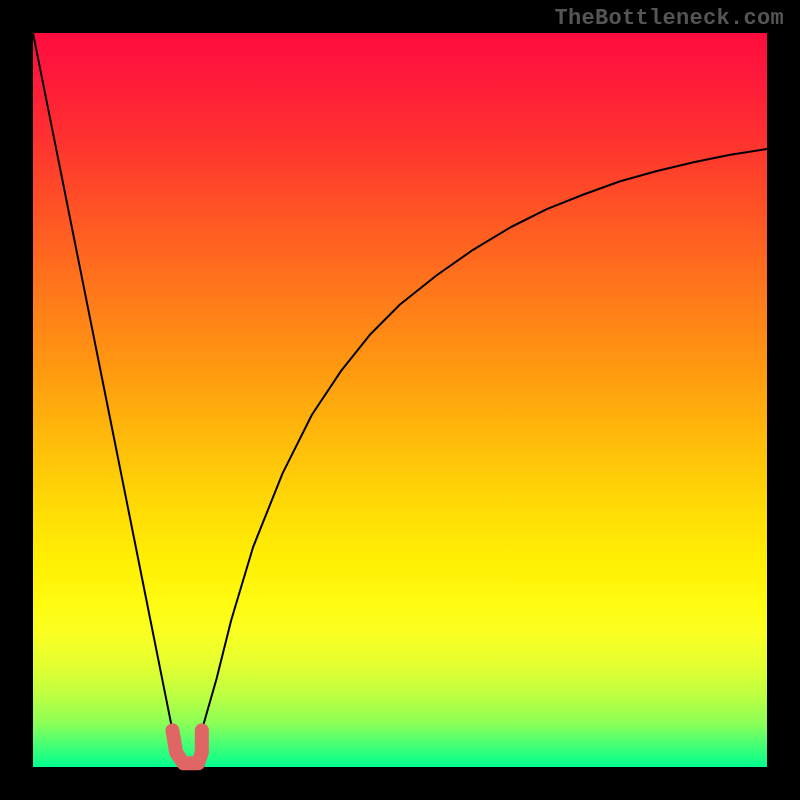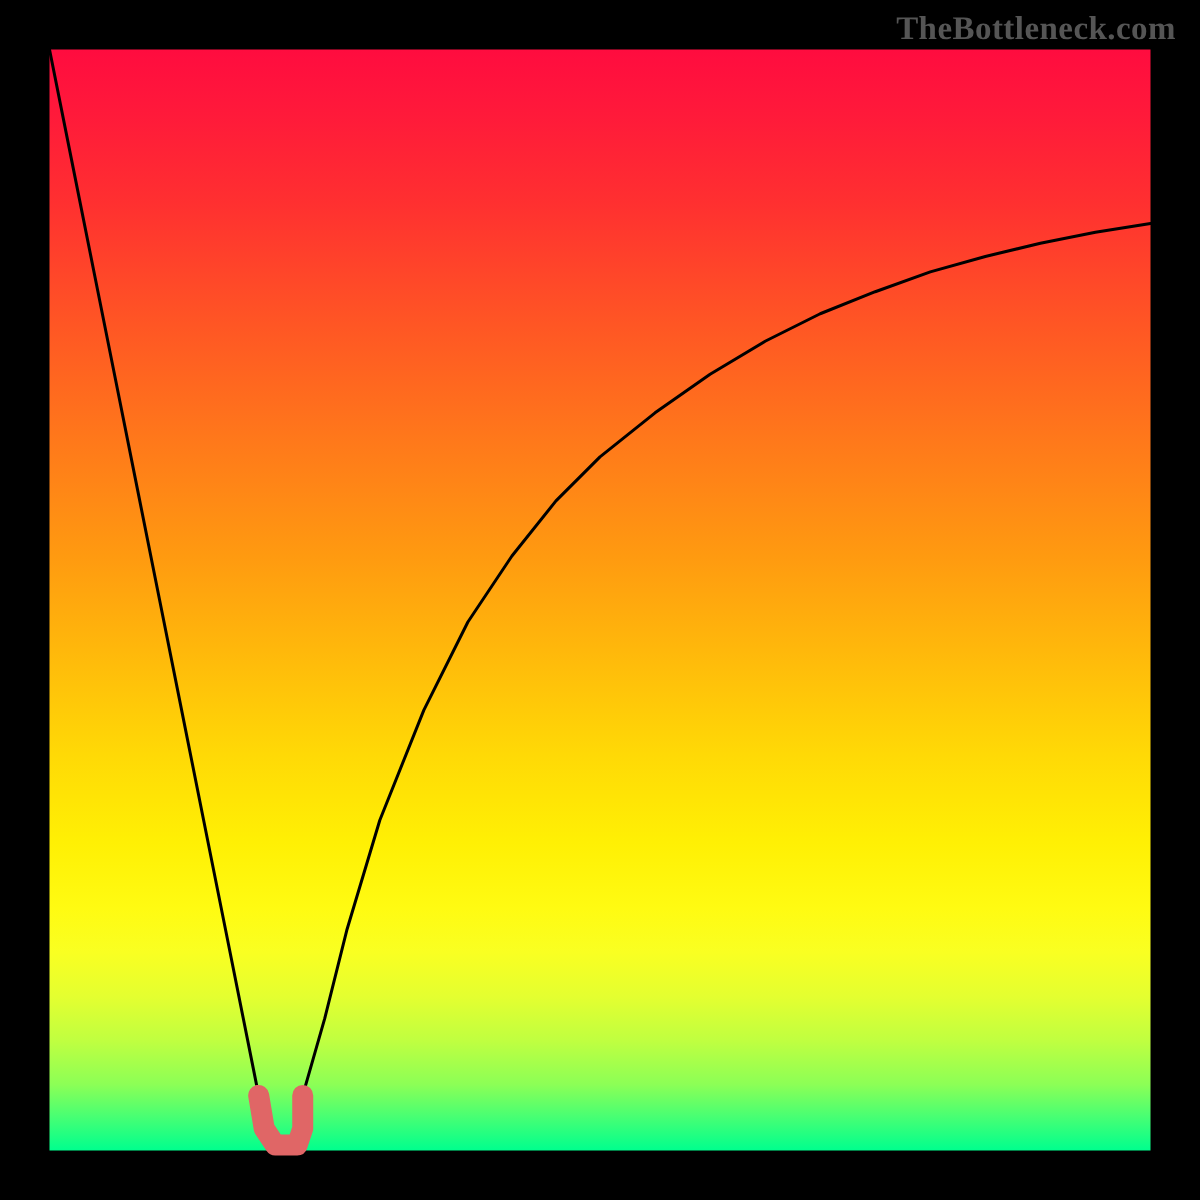--- a/index.html
+++ b/index.html
@@ -39,21 +39,21 @@
     left: 0; top: 0;
     width: 734px; height: 734px;
     overflow: visible;
   }
   .curve { fill: none; stroke: #000; stroke-width: 2; stroke-linecap: round; stroke-linejoin: round; }
   .bracket { fill: none; stroke: #e06666; stroke-width: 14; stroke-linecap: round; stroke-linejoin: round; }
   .watermark {
     position: absolute;
     top: 6px;
     right: 16px;
-    font-family: Liberation Serif, serif;
+    font-family: Liberation Mono, monospace;
     font-size: 22px;
     font-weight: 600;
     color: #555;
     letter-spacing: 0.3px;
     user-select: none;
   }
 </style>
 </head>
 <body>
 

